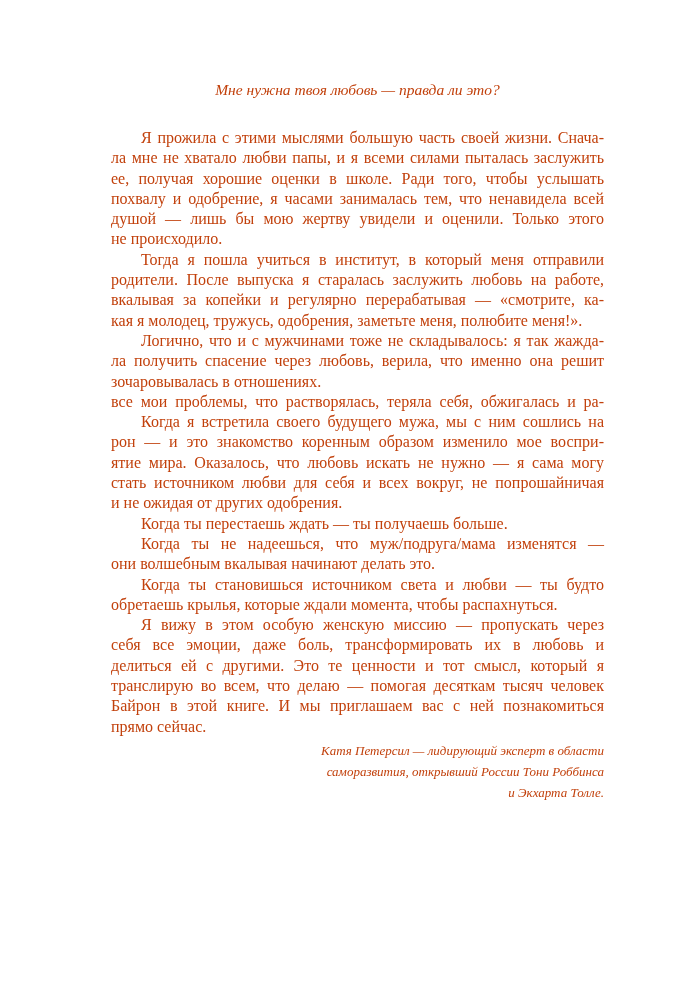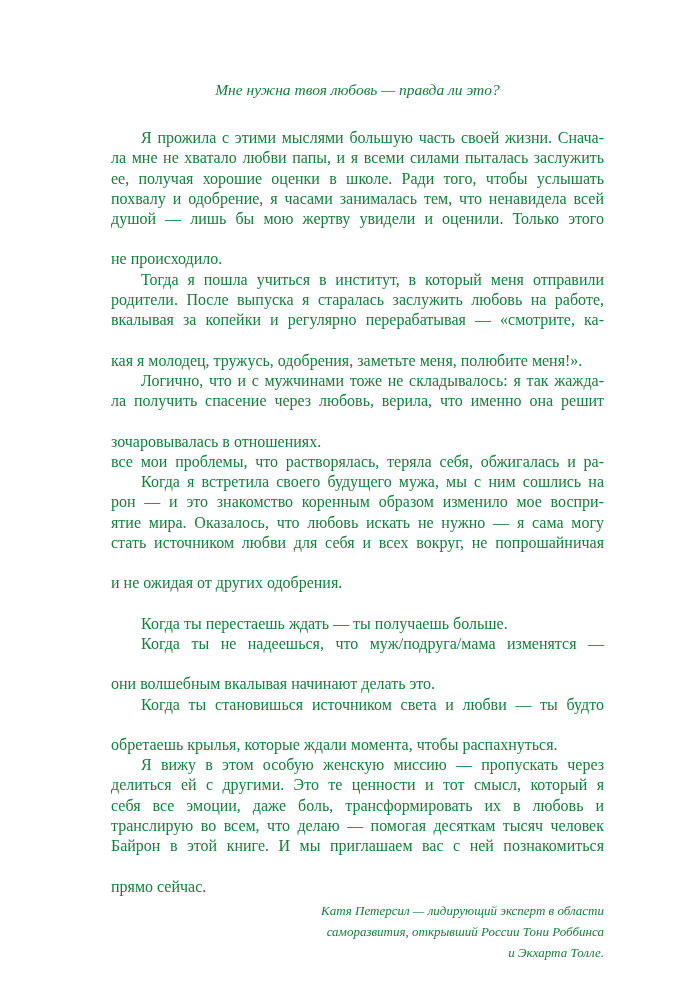--- a/index.html
+++ b/index.html
@@ -7,21 +7,21 @@
     padding: 0;
     background: #ffffff;
   }
   .page {
     position: relative;
     width: 682px;
     height: 1001px;
     background: #ffffff;
     overflow: hidden;
     font-family: "Liberation Serif", "DejaVu Serif", serif;
-    color: #15803d;
+    color: #c2410c;
   }
   .column {
     position: absolute;
     left: 111px;
     top: 80px;
     width: 493px;
   }
   .running-header {
     font-style: italic;
     font-size: 15.5px;
@@ -41,21 +41,20 @@
     text-align-last: justify;
     -moz-text-align-last: justify;
   }
   .ln.first {
     text-indent: 30px;
     font-family: Liberation Serif, serif;
   }
   .ln.last {
     text-align: right;
     text-align-last: left;
-    margin-top: 20px;
     -moz-text-align-last: left;
   }
   .attribution {
     margin-top: 3px;
     text-align: right;
   }
   .attr-ln {
     font-style: italic;
     font-size: 13px;
     line-height: 21px;
@@ -112,22 +111,22 @@
         <span class="ln last" style="display:block">они волшебным вкалывая начинают делать это.</span>
       </p>
 
       <p class="para">
         <span class="ln first" style="display:block">Когда ты становишься источником света и любви — ты будто</span>
         <span class="ln last" style="display:block">обретаешь крылья, которые ждали момента, чтобы распахнуться.</span>
       </p>
 
       <p class="para">
         <span class="ln first" style="display:block">Я вижу в этом особую женскую миссию — пропускать через</span>
+        <span class="ln" style="display:block">себя все эмоции, даже боль, трансформировать их в любовь и</span>
         <span class="ln" style="display:block">делиться ей с другими. Это те ценности и тот смысл, который я</span>
-        <span class="ln" style="display:block">себя все эмоции, даже боль, трансформировать их в любовь и</span>
         <span class="ln" style="display:block">транслирую во всем, что делаю — помогая десяткам тысяч человек</span>
         <span class="ln" style="display:block">Байрон в этой книге. И мы приглашаем вас с ней познакомиться</span>
         <span class="ln last" style="display:block">прямо сейчас.</span>
       </p>
 
     </div>
 
     <div class="attribution">
       <span class="attr-ln" style="display:block">Катя Петерсил — лидирующий эксперт в области</span>
       <span class="attr-ln" style="display:block">саморазвития, открывший России Тони Роббинса</span>

